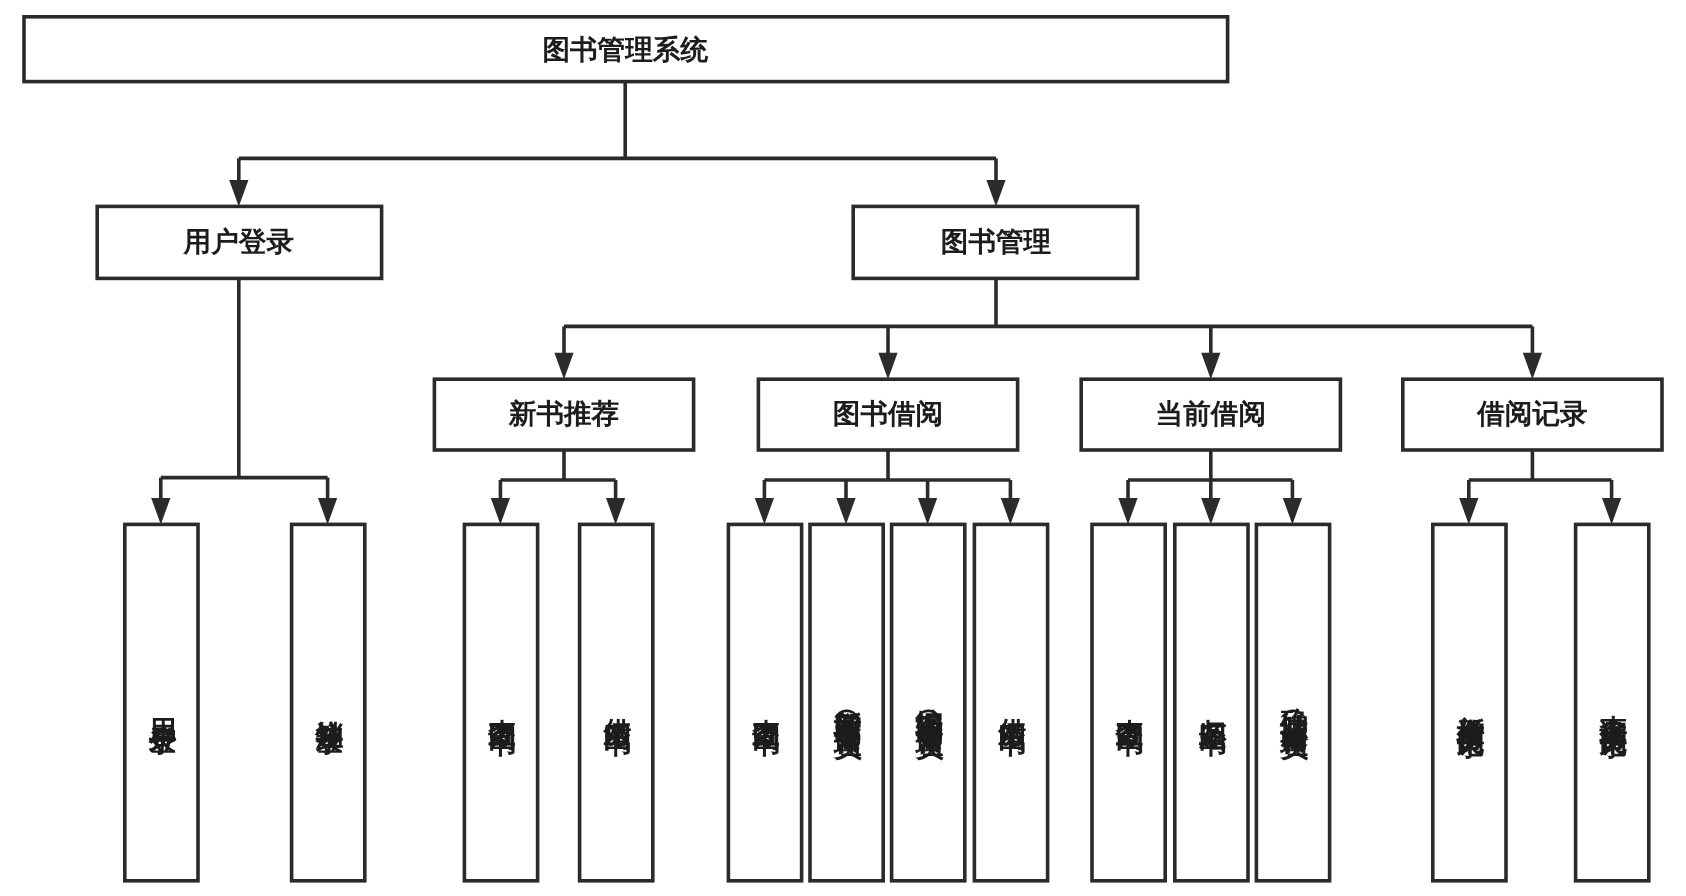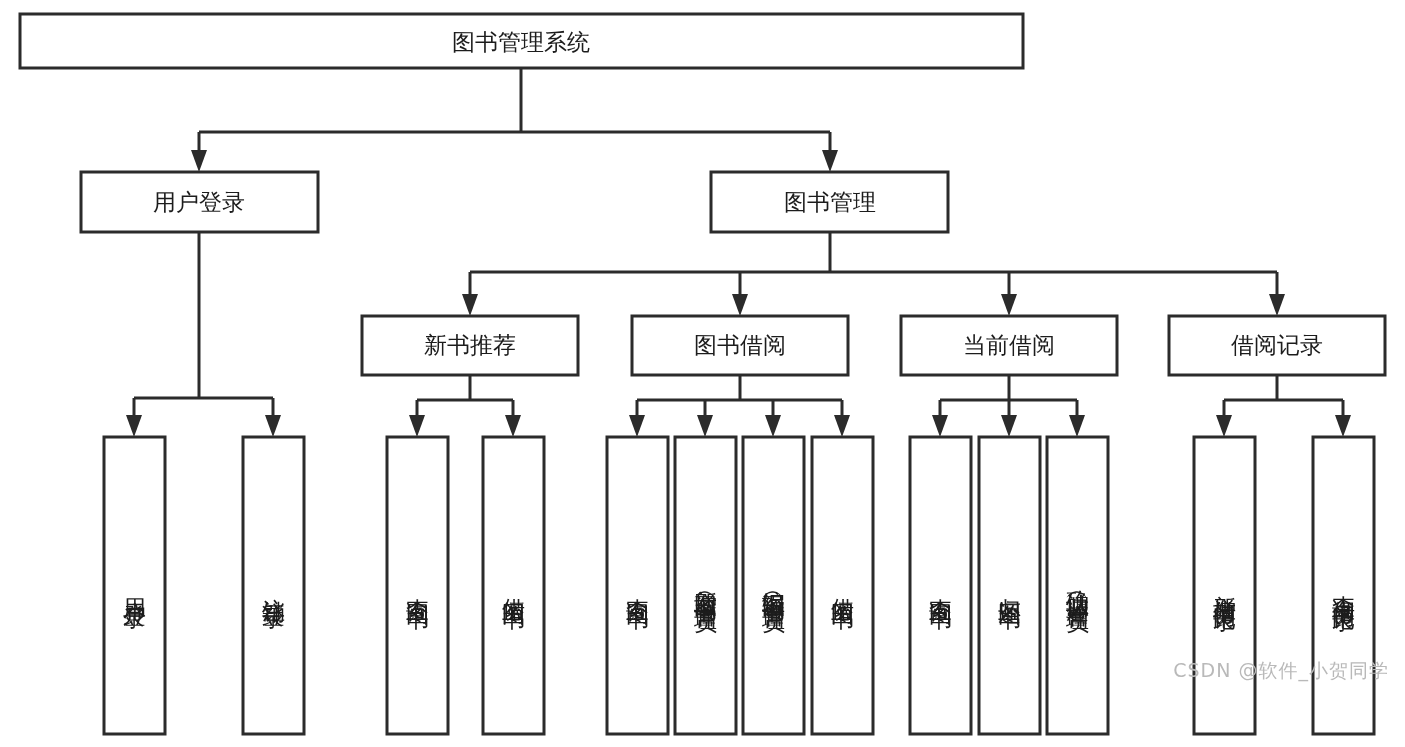--- a/index.html
+++ b/index.html
@@ -11,20 +11,21 @@
     width: 1405px;
     height: 747px;
     font-family: "DejaVu Sans", "Liberation Sans", sans-serif;
     overflow: hidden;
     position: relative;
   }
   #diagram-root {
     position: relative;
     width: 1405px;
     height: 690px;
+    font-weight: bold;
   }
   svg.flow {
     position: absolute;
     top: 0;
     left: 0;
     width: 1405px;
     height: 747px;
   }
   .box-rect {
     fill: #ffffff;
@@ -213,15 +214,14 @@
   <div class="vlabel" style="left:743px; top:437px; width:61px; height:297px;">编辑图书（管理员）</div>
   <div class="vlabel" style="left:812px; top:437px; width:61px; height:297px;">借阅图书</div>
 
   <div class="vlabel" style="left:910px; top:437px; width:61px; height:297px;">查询图书</div>
   <div class="vlabel" style="left:979px; top:437px; width:61px; height:297px;">归还图书</div>
   <div class="vlabel" style="left:1047px; top:437px; width:61px; height:297px;">确认归还（管理员）</div>
 
   <div class="vlabel" style="left:1194px; top:437px; width:61px; height:297px;">新增借阅记录</div>
   <div class="vlabel" style="left:1313px; top:437px; width:61px; height:297px;">查询借阅记录</div>
 
-  <div class="watermark">CSDN @软件_小贺同学</div>
 
 </div>
 
 </body></html>

